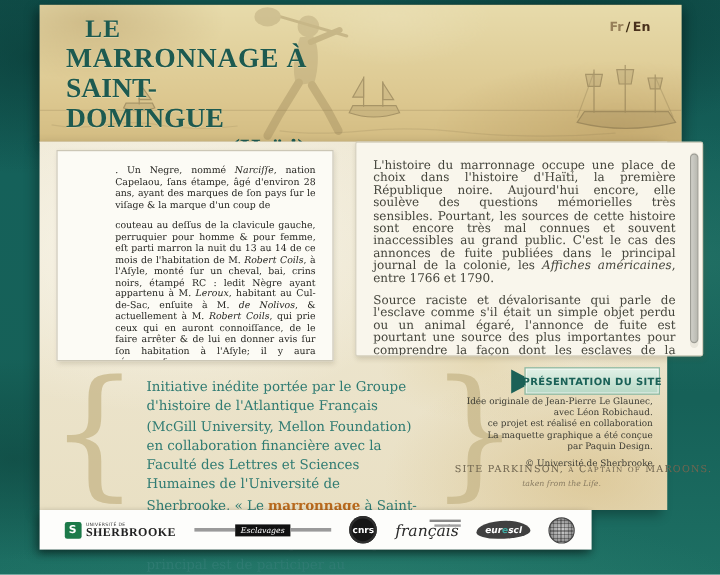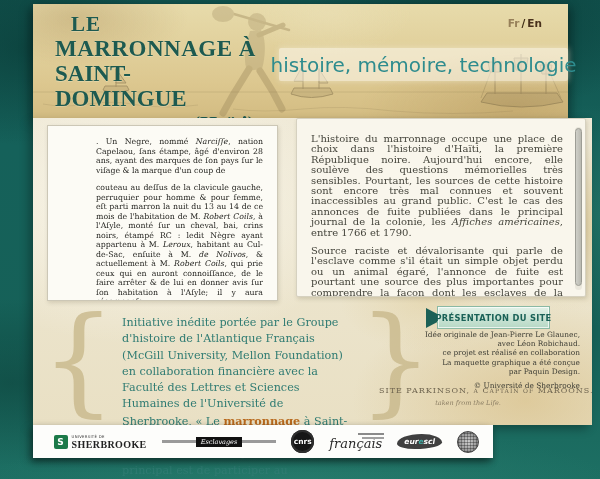--- a/index.html
+++ b/index.html
@@ -41,21 +41,21 @@
   #tagline span{font-family:"DejaVu Sans",sans-serif;font-size:20px;color:#2e8c8e;white-space:nowrap;}
   .sketch{position:absolute;pointer-events:none;}
   
   #bodyarea{position:absolute;left:33px;top:118px;width:523px;height:307px;
     background:
       radial-gradient(180px 120px at 96% 35%, rgba(214,190,130,.55), transparent 70%),
       radial-gradient(240px 140px at 88% 92%, rgba(210,180,115,.5), transparent 72%),
       radial-gradient(120px 70px at 70% 60%, rgba(220,198,140,.35), transparent 70%),
       radial-gradient(300px 180px at 20% 30%, rgba(252,250,242,.8), transparent 75%),
       linear-gradient(#efe9d6, #e9e0c4);
-    box-shadow:-4px 4px 9px rgba(0,0,0,.3);padding-left:36px;}
+    box-shadow:-4px 4px 9px rgba(0,0,0,.3);}
   #docbox{position:absolute;left:14px;top:7px;width:231px;height:176px;
     background:#fcfbf5;border:1px solid #ccc7b6;box-shadow:1px 2px 4px rgba(90,80,50,.18);
     padding:11px 14px 0 48px;box-sizing:border-box;overflow:hidden;}
   #docbox p{margin:0 0 8px 0;font-family:"DejaVu Serif",serif;font-size:7.8px;
     line-height:9.5px;color:#262622;text-align:justify;}
   #panel{position:absolute;left:263px;top:0;width:290px;height:179px;
     background:#f9f6ec;border:1px solid #d6d1c0;box-sizing:border-box;
     border-radius:2px;box-shadow:1px 2px 4px rgba(90,80,50,.2);
     padding:15px 22px 0 14px;overflow:hidden;}
   #panel p{margin:0 0 8px 0;font-family:"DejaVu Serif",serif;font-size:10px;
@@ -170,23 +170,20 @@
       <div class="t1">LE</div>
       <div class="t2">MARRONNAGE À</div>
       <div class="t3">SAINT-DOMINGUE</div>
       <div class="t4">(Haïti)</div>
     </div>
 
     <div id="lang">
       <span class="fr">Fr</span><span class="sep">/</span><span class="en">En</span>
     </div>
 
-    <div id="tagline">
-      <span>histoire, mémoire, technologie</span>
-    </div>
   </div>
 
   <div id="bodyarea">
 
     <div id="docbox">
       <p><span>. Un Negre, nommé </span><span class="run-i">Narciſſe</span><span>, nation Capelaou, ſans étampe, âgé d'environ 28 ans, ayant des marques de ſon pays ſur le viſage &amp; la marque d'un coup de</span></p>
       <p><span>couteau au deſſus de la clavicule gauche, perruquier pour homme &amp; pour femme, eſt parti marron la nuit du 13 au 14 de ce mois de l'habitation de M. </span><span class="run-i">Robert Coils</span><span>, à l'Aſyle, monté ſur un cheval, bai, crins noirs, étampé RC : ledit Nègre ayant appartenu à M. </span><span class="run-i">Leroux</span><span>, habitant au Cul-de-Sac, enſuite à M. </span><span class="run-i">de Nolivos</span><span>, &amp; actuellement à M. </span><span class="run-i">Robert Coils</span><span>, qui prie ceux qui en auront connoiſſance, de le faire arrêter &amp; de lui en donner avis ſur ſon habitation à l'Aſyle; il y aura récompenſe.</span></p>
     </div>
 
     <div id="panel">

